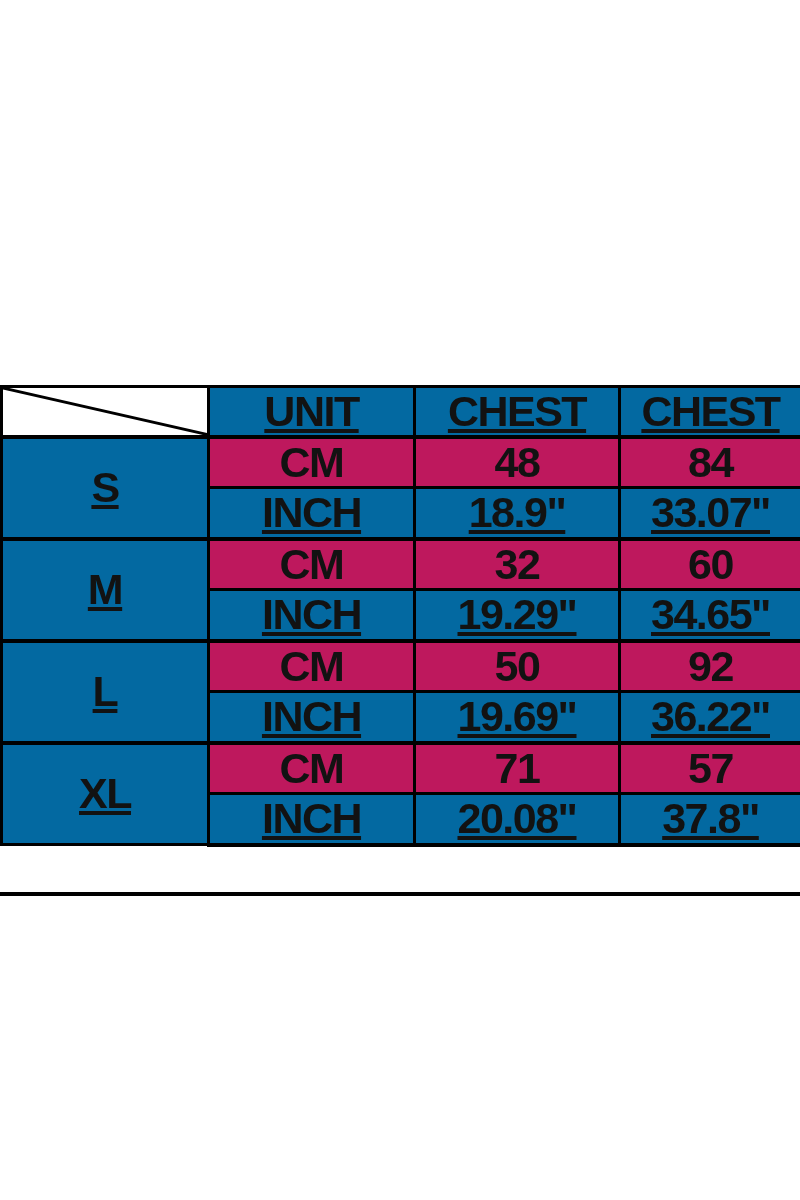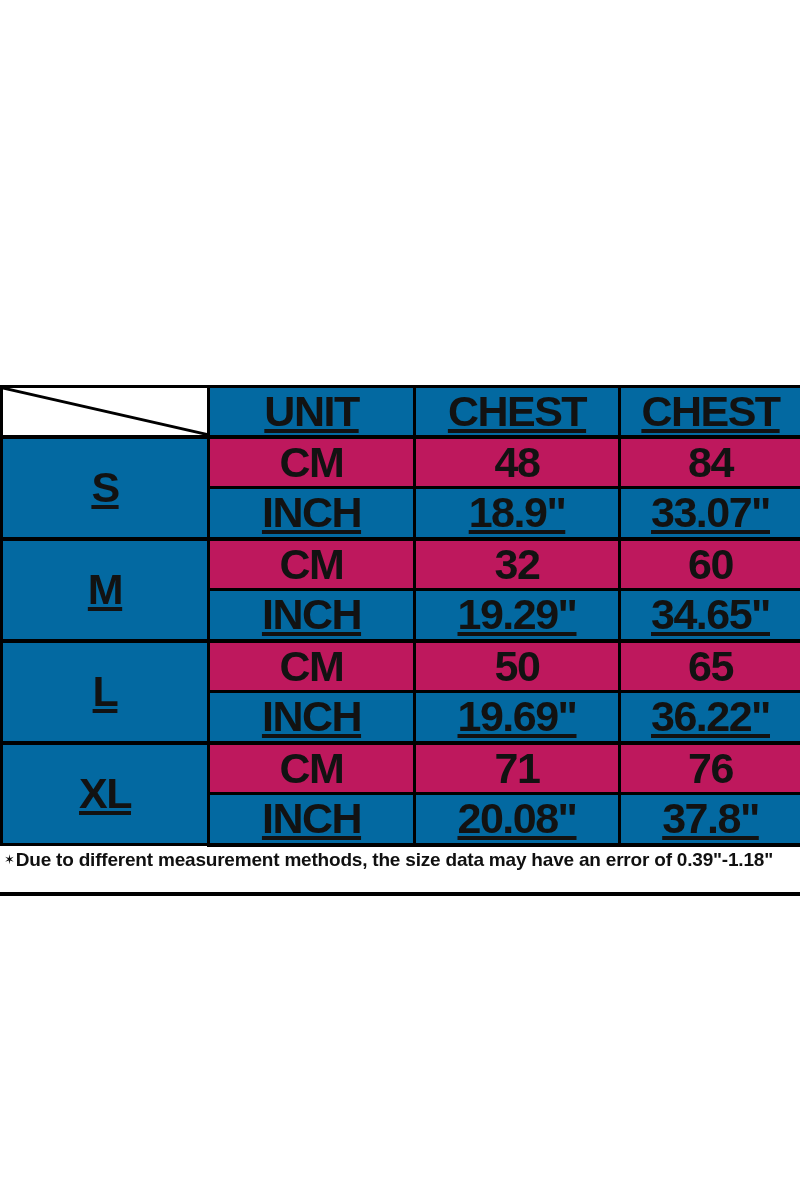--- a/index.html
+++ b/index.html
@@ -145,41 +145,38 @@
     <tr>
       <td class="gray">INCH</td>
       <td class="gray">19.29"</td>
       <td class="gray">34.65"</td>
     </tr>
 
     <tr class="group-start">
       <td class="gray size-cell" rowspan="2">L</td>
       <td class="white">CM</td>
       <td class="white">50</td>
-      <td class="white">65</td>
+      <td class="white">92</td>
     </tr>
     <tr>
       <td class="gray">INCH</td>
       <td class="gray">19.69"</td>
       <td class="gray">36.22"</td>
     </tr>
 
     <tr class="group-start">
       <td class="gray size-cell" rowspan="2">XL</td>
       <td class="white">CM</td>
       <td class="white">71</td>
-      <td class="white">76</td>
+      <td class="white">57</td>
     </tr>
     <tr class="last-row">
       <td class="gray">INCH</td>
       <td class="gray">20.08"</td>
       <td class="gray">37.8"</td>
     </tr>
   </tbody>
     </table>
 
-  <div class="footnote">
-    <span class="star">✶</span><span>Due to different measurement methods, the size data may have an error of 0.39"-1.18"</span>
-  </div>
 
   <div class="bottom-rule"></div>
 
 </div>
 
 </body></html>

